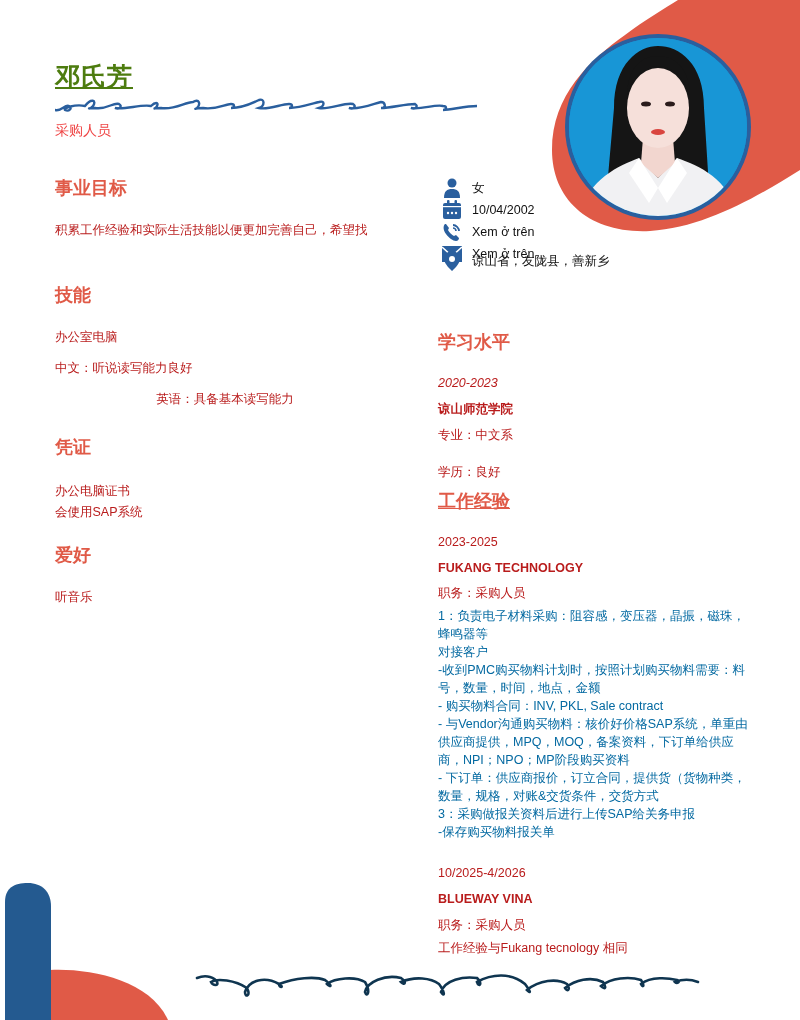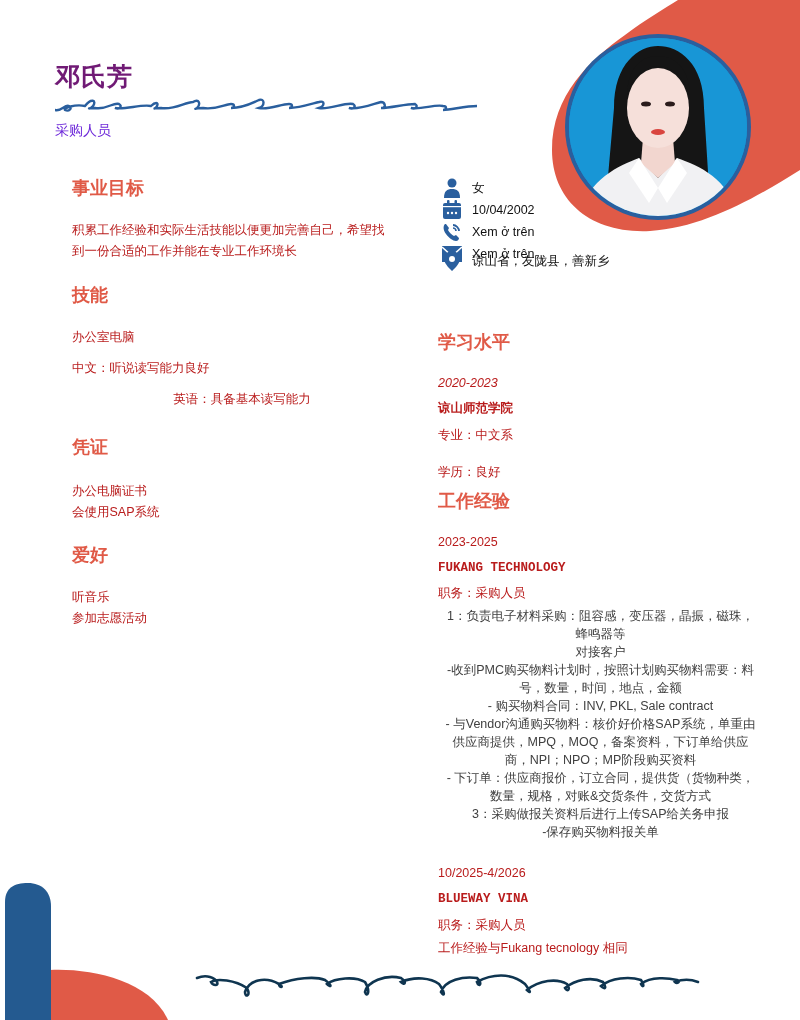--- a/index.html
+++ b/index.html
@@ -11,39 +11,39 @@
     
     .blob-top { left: 530px; top: 0; width: 270px; height: 232px; }
     .photo-ring { left: 565px; top: 34px; width: 186px; height: 186px; border-radius: 50%; background: #2a5f9e; }
     .photo { left: 569px; top: 38px; width: 178px; height: 178px; border-radius: 50%; background: #1896d6; overflow: hidden; }
 
     .bottom-shapes { left: 0; top: 880px; width: 180px; height: 140px; }
     .squiggle-top { left: 55px; top: 94px; width: 422px; height: 22px; }
     .squiggle-bottom { left: 195px; top: 970px; width: 505px; height: 32px; }
 
     
-    .name { left: 55px; top: 60px; font-size: 25px; font-weight: bold; color: #701a75; letter-spacing: 1px; }
-    .role { left: 55px; top: 122px; font-size: 14px; color: #6d28d9; }
+    .name { left: 55px; top: 60px; font-size: 25px; font-weight: bold; color: #4d7c0f; letter-spacing: 1px; text-decoration: underline; }
+    .role { left: 55px; top: 122px; font-size: 14px; color: #ef4444; }
 
     
     .sec-title { font-size: 18px; font-weight: bold; color: #e05a47; }
     .txt { font-size: 12.5px; color: #b91c1c; line-height: 18px; }
-    .bold { font-weight: bold; font-family: Liberation Mono, monospace; }
+    .bold { font-weight: bold; }
 
     
-    .left { left: 55px; width: 340px; margin-left: 17px; }
+    .left { left: 55px; width: 340px; }
 
     
     .right { left: 438px; width: 325px; }
 
     .contact-row { position: absolute; left: 441px; display: flex; align-items: center; height: 22px; }
     .contact-row .ic { width: 22px; height: 22px; display: flex; align-items: center; justify-content: center; margin-right: 9px; }
     .contact-row .lbl { font-size: 12.5px; color: #111; }
 
-    .job-line { font-size: 12.5px; line-height: 18px; color: #404040; text-align: center; }
+    .job-line { font-size: 12.5px; line-height: 18px; color: #0369a1; }
   </style>
 </head>
 <body>
 
 <svg class="abs blob-top" viewBox="0 0 270 232">
   <path d="M148 0 L270 0 L270 170 C230 195 175 228 120 231 C60 234 22 200 22 150 C22 95 60 60 95 35 C115 20 135 8 148 0 Z" fill="#e05a47"></path>
 </svg>
 
 <div class="abs photo-ring"></div>
 <div class="abs photo">
@@ -72,38 +72,36 @@
 
 <div class="abs name">邓氏芳</div>
 <svg class="abs squiggle-top" viewBox="0 0 422 22">
   <path d="M0 16 C6 18 10 10 14 12 C18 14 14 18 10 16 C8 14 20 10 30 12 C36 4 42 6 38 12 C35 16 30 14 40 14 C52 16 58 8 64 10 C68 12 64 16 60 14 C70 16 86 10 96 12 C100 8 104 8 102 12 C100 16 96 14 106 14 C120 16 130 8 138 8 C144 4 146 10 142 14 C140 16 138 14 148 14 C162 16 170 10 176 10 C180 10 180 14 176 14 C186 14 196 10 204 6 C210 4 210 12 204 14 C214 16 226 10 234 10 C238 10 238 14 234 14 C244 14 256 10 264 8 C270 6 270 12 264 14 C274 16 290 8 298 10 C302 12 298 16 294 14 C304 16 318 10 326 8 C330 8 332 14 326 14 C336 14 350 10 360 10 C364 12 360 16 356 14 C366 16 380 10 388 12 C392 12 392 16 388 16 C396 16 410 12 422 12" fill="none" stroke="#2a5f9e" stroke-width="2.4" stroke-linecap="round"></path>
 </svg>
 <div class="abs role">采购人员</div>
 
 <div class="abs left sec-title" style="top:176px;">事业目标</div>
 <div class="abs left txt" style="top:220px; line-height:21px;">
   <div>积累工作经验和实际生活技能以便更加完善自己，希望找</div>
-  <div>到一份合适的工作并能在专业工作环境长</div>
 </div>
 
 <div class="abs left sec-title" style="top:283px;">技能</div>
 <div class="abs left txt" style="top:328px;">办公室电脑</div>
 <div class="abs left txt" style="top:359px;">中文：听说读写能力良好</div>
 <div class="abs left txt" style="top:390px;text-align:center;">英语：具备基本读写能力</div>
 
 <div class="abs left sec-title" style="top:435px;">凭证</div>
 <div class="abs left txt" style="top:481px; line-height:21px;">
   <div>办公电脑证书</div>
   <div>会使用SAP系统</div>
 </div>
 
 <div class="abs left sec-title" style="top:543px;">爱好</div>
 <div class="abs left txt" style="top:587px; line-height:21px;">
   <div>听音乐</div>
-  <div>参加志愿活动</div>
 </div>
 
 <div class="contact-row" style="top:177px;">
   <span class="ic">
     <svg width="18" height="20" viewBox="0 0 18 20">
         <circle cx="9" cy="5" r="4.5" fill="#2a5f9e"></circle>
         <path d="M1 20 C1 13 4 11 9 11 C14 11 17 13 17 20 Z" fill="#2a5f9e"></path>
       </svg>
   </span>
   <span class="lbl">女</span>
@@ -150,21 +148,21 @@
   </span>
   <span class="lbl">谅山省，友陇县，善新乡</span>
 </div>
 
 <div class="abs right sec-title" style="top:330px;">学习水平</div>
 <div class="abs right txt" style="top:374px;font-style:italic;">2020-2023</div>
 <div class="abs right txt bold" style="top:400px;">谅山师范学院</div>
 <div class="abs right txt" style="top:426px;">专业：中文系</div>
 <div class="abs right txt" style="top:463px;">学历：良好</div>
 
-<div class="abs right sec-title" style="top:489px;">工作经验</div>
+<div class="abs right sec-title" style="top:489px;text-decoration:underline;">工作经验</div>
 
 <div class="abs right txt" style="top:533px;">2023-2025</div>
 <div class="abs right txt bold" style="top:559px;">FUKANG TECHNOLOGY</div>
 <div class="abs right txt" style="top:584px;">职务：采购人员</div>
 <div class="abs right" style="top:607px;">
   <div class="job-line">1：负责电子材料采购：阻容感，变压器，晶振，磁珠，</div>
   <div class="job-line">蜂鸣器等</div>
   <div class="job-line">对接客户</div>
   <div class="job-line">-收到PMC购买物料计划时，按照计划购买物料需要：料</div>
   <div class="job-line">号，数量，时间，地点，金额</div>

